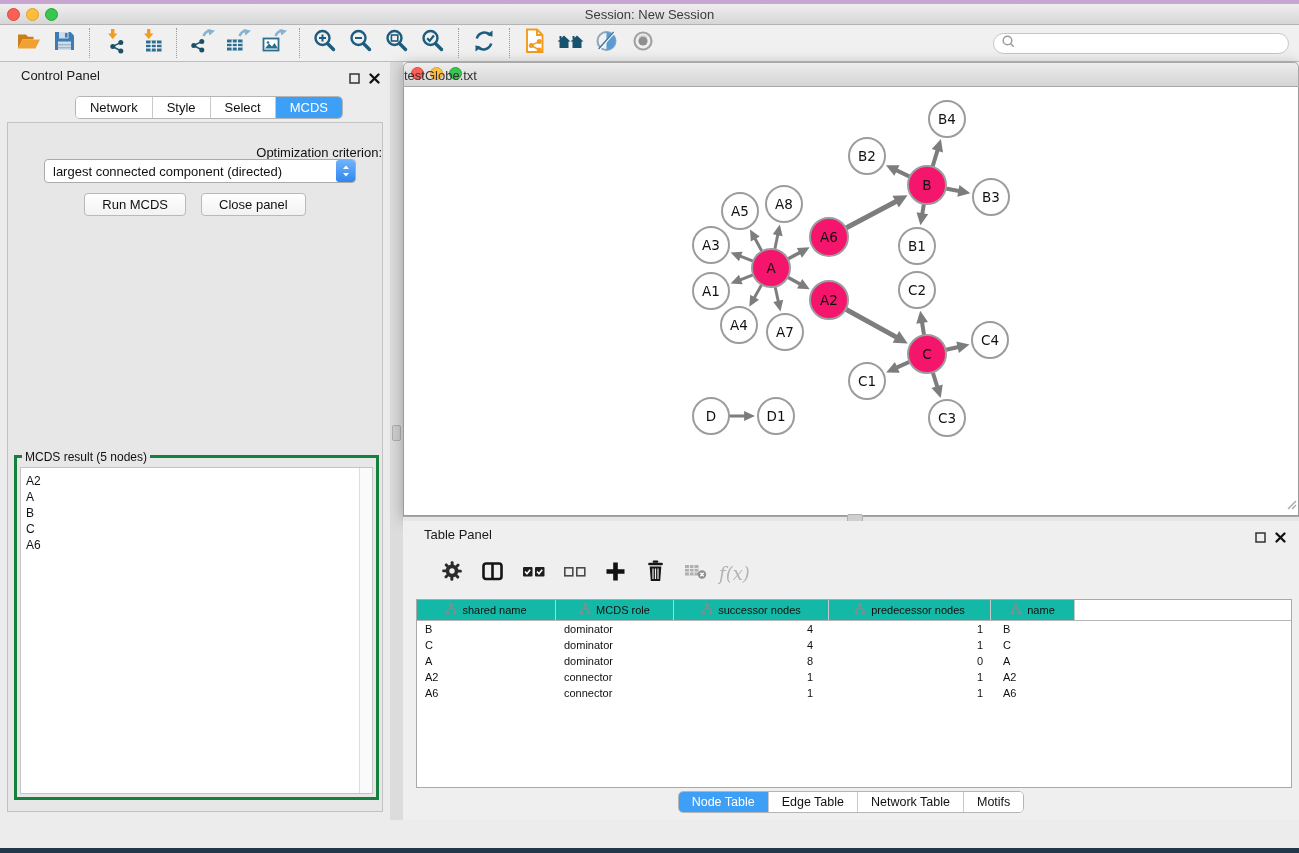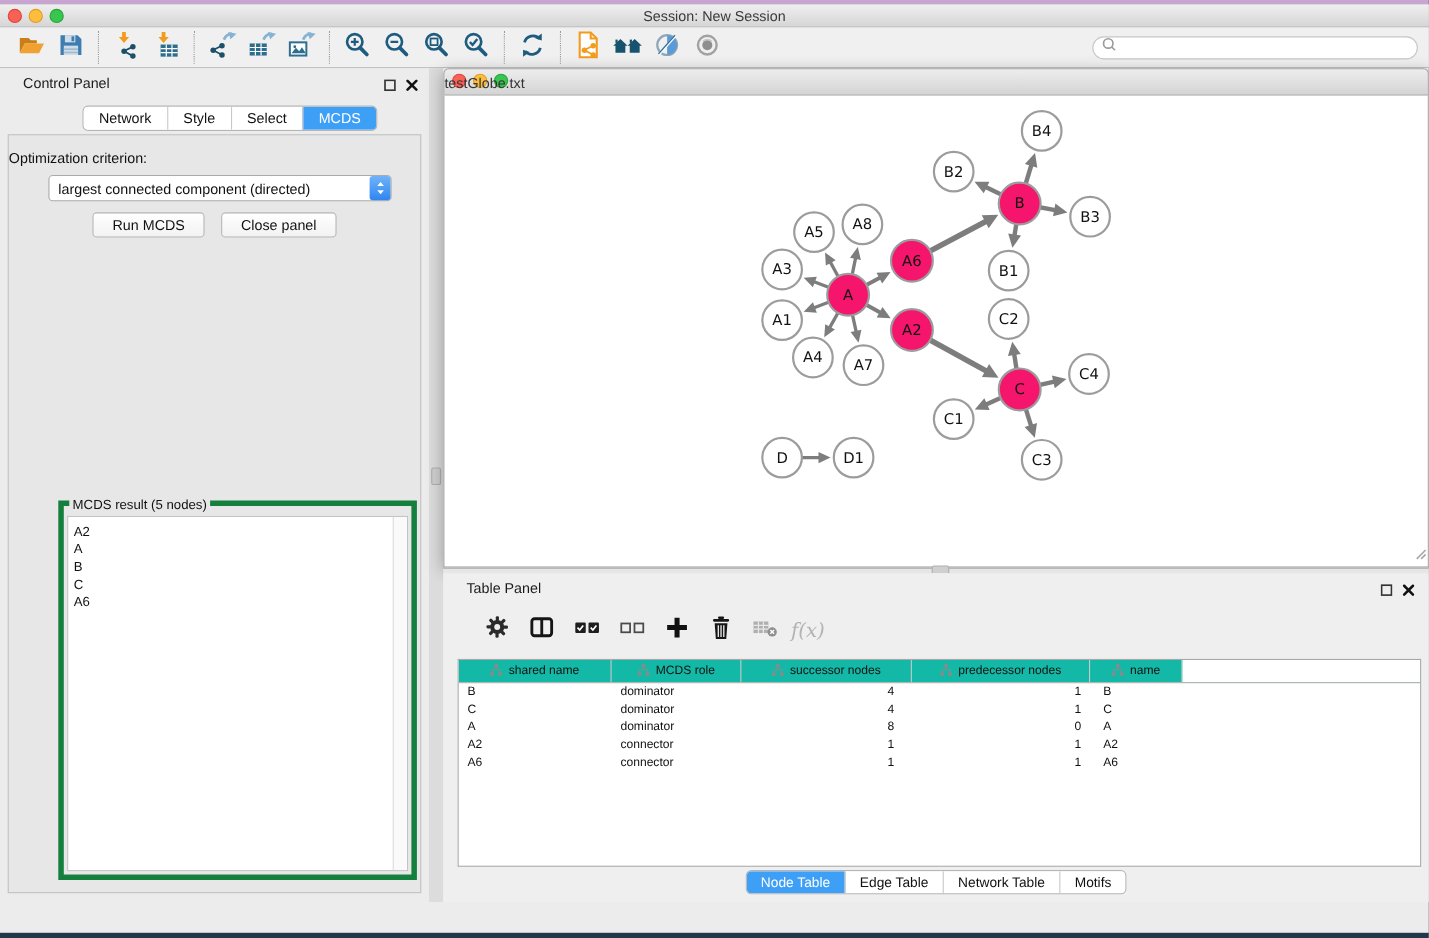--- a/index.html
+++ b/index.html
@@ -34,30 +34,30 @@
   #control-panel { position:absolute; left:0; top:0; width:390px; bottom:0; background:#ECECEC; }
   #cp-header { position:absolute; top:6px; left:12px; font-size:13px; color:#1A1A1A;margin-left:9px; }
   .panel-icons { position:absolute; top:8px; right:10px; display:flex; gap:9px; align-items:center; }
   #cp-tabs { position:absolute; top:34px; left:0; right:0; display:flex; justify-content:center;padding-left:28px; }
   .seggroup { display:flex; border:1px solid #B5B5B5; border-radius:5px; overflow:hidden; background:#fff; }
   .seg { padding:3px 14px; font-size:13px; color:#111; background:#fff; border-left:1px solid #C9C9C9; cursor:default; }
   .seg:first-child { border-left:none; }
   .seg.sel { background:#3E9FF7; color:#fff; }
   #cp-content { position:absolute; top:60px; left:7px; right:7px; bottom:8px;
     background:#E7E7E7; border:1px solid #C2C2C2; }
-  #opt-label { margin-top:13px; text-align:left; font-size:13px; color:#111; }
+  #opt-label { margin-top:22px; text-align:right; font-size:13px; color:#111; }
   #criterion { position:absolute; left:36px; top:36px; width:312px; height:24px; background:#fff;
     border:1px solid #ABABAB; border-radius:4px; display:flex; align-items:center; }
   #criterion .val { flex:1; font-size:13px; color:#111; padding-left:8px; white-space:nowrap; }
   #criterion .stepper { width:19px; height:22px; margin-right:0px; border-radius:3px;
     background:linear-gradient(#6FB3FA,#2F86F0); display:flex; align-items:center; justify-content:center; }
   #cp-buttons { position:absolute; top:70px; left:0; right:0; display:flex; justify-content:center; gap:15px; }
   .mac-btn { background:linear-gradient(#FFFFFF,#F2F2F2); border:1px solid #B9B9B9; border-radius:4px;
     font-size:13px; color:#111; padding:3px 17px; cursor:default; font-family:"Liberation Sans",sans-serif; }
-  #result-box { position:absolute; left:6px; right:3px; top:332px; height:345px; border:5px solid #15803d;margin-left:39px; }
+  #result-box { position:absolute; left:6px; right:3px; top:332px; height:345px; border:3px solid #15803d; }
   #result-legend { position:absolute; top:-8px; left:5px; background:#E7E7E7; padding:0 3px; font-size:12px; color:#111; }
   #result-list { position:absolute; left:3px; right:3px; top:9px; bottom:3px; background:#fff;
     border:1px solid #C4C4C4; overflow:hidden; }
   #result-items { padding:5px 0 0 5px; }
   .result-item { font-size:12px; color:#111; line-height:16px; }
   #result-scroll { position:absolute; right:0; top:0; bottom:0; width:13px; background:#FAFAFA; border-left:1px solid #DDD; }
 
   
   #v-divider { position:absolute; left:390px; width:13px; top:0; bottom:0; background:#DCDCDC; }
   .grip-v { position:absolute; left:2px; top:363px; width:9px; height:16px; background:#CFCFCF;

